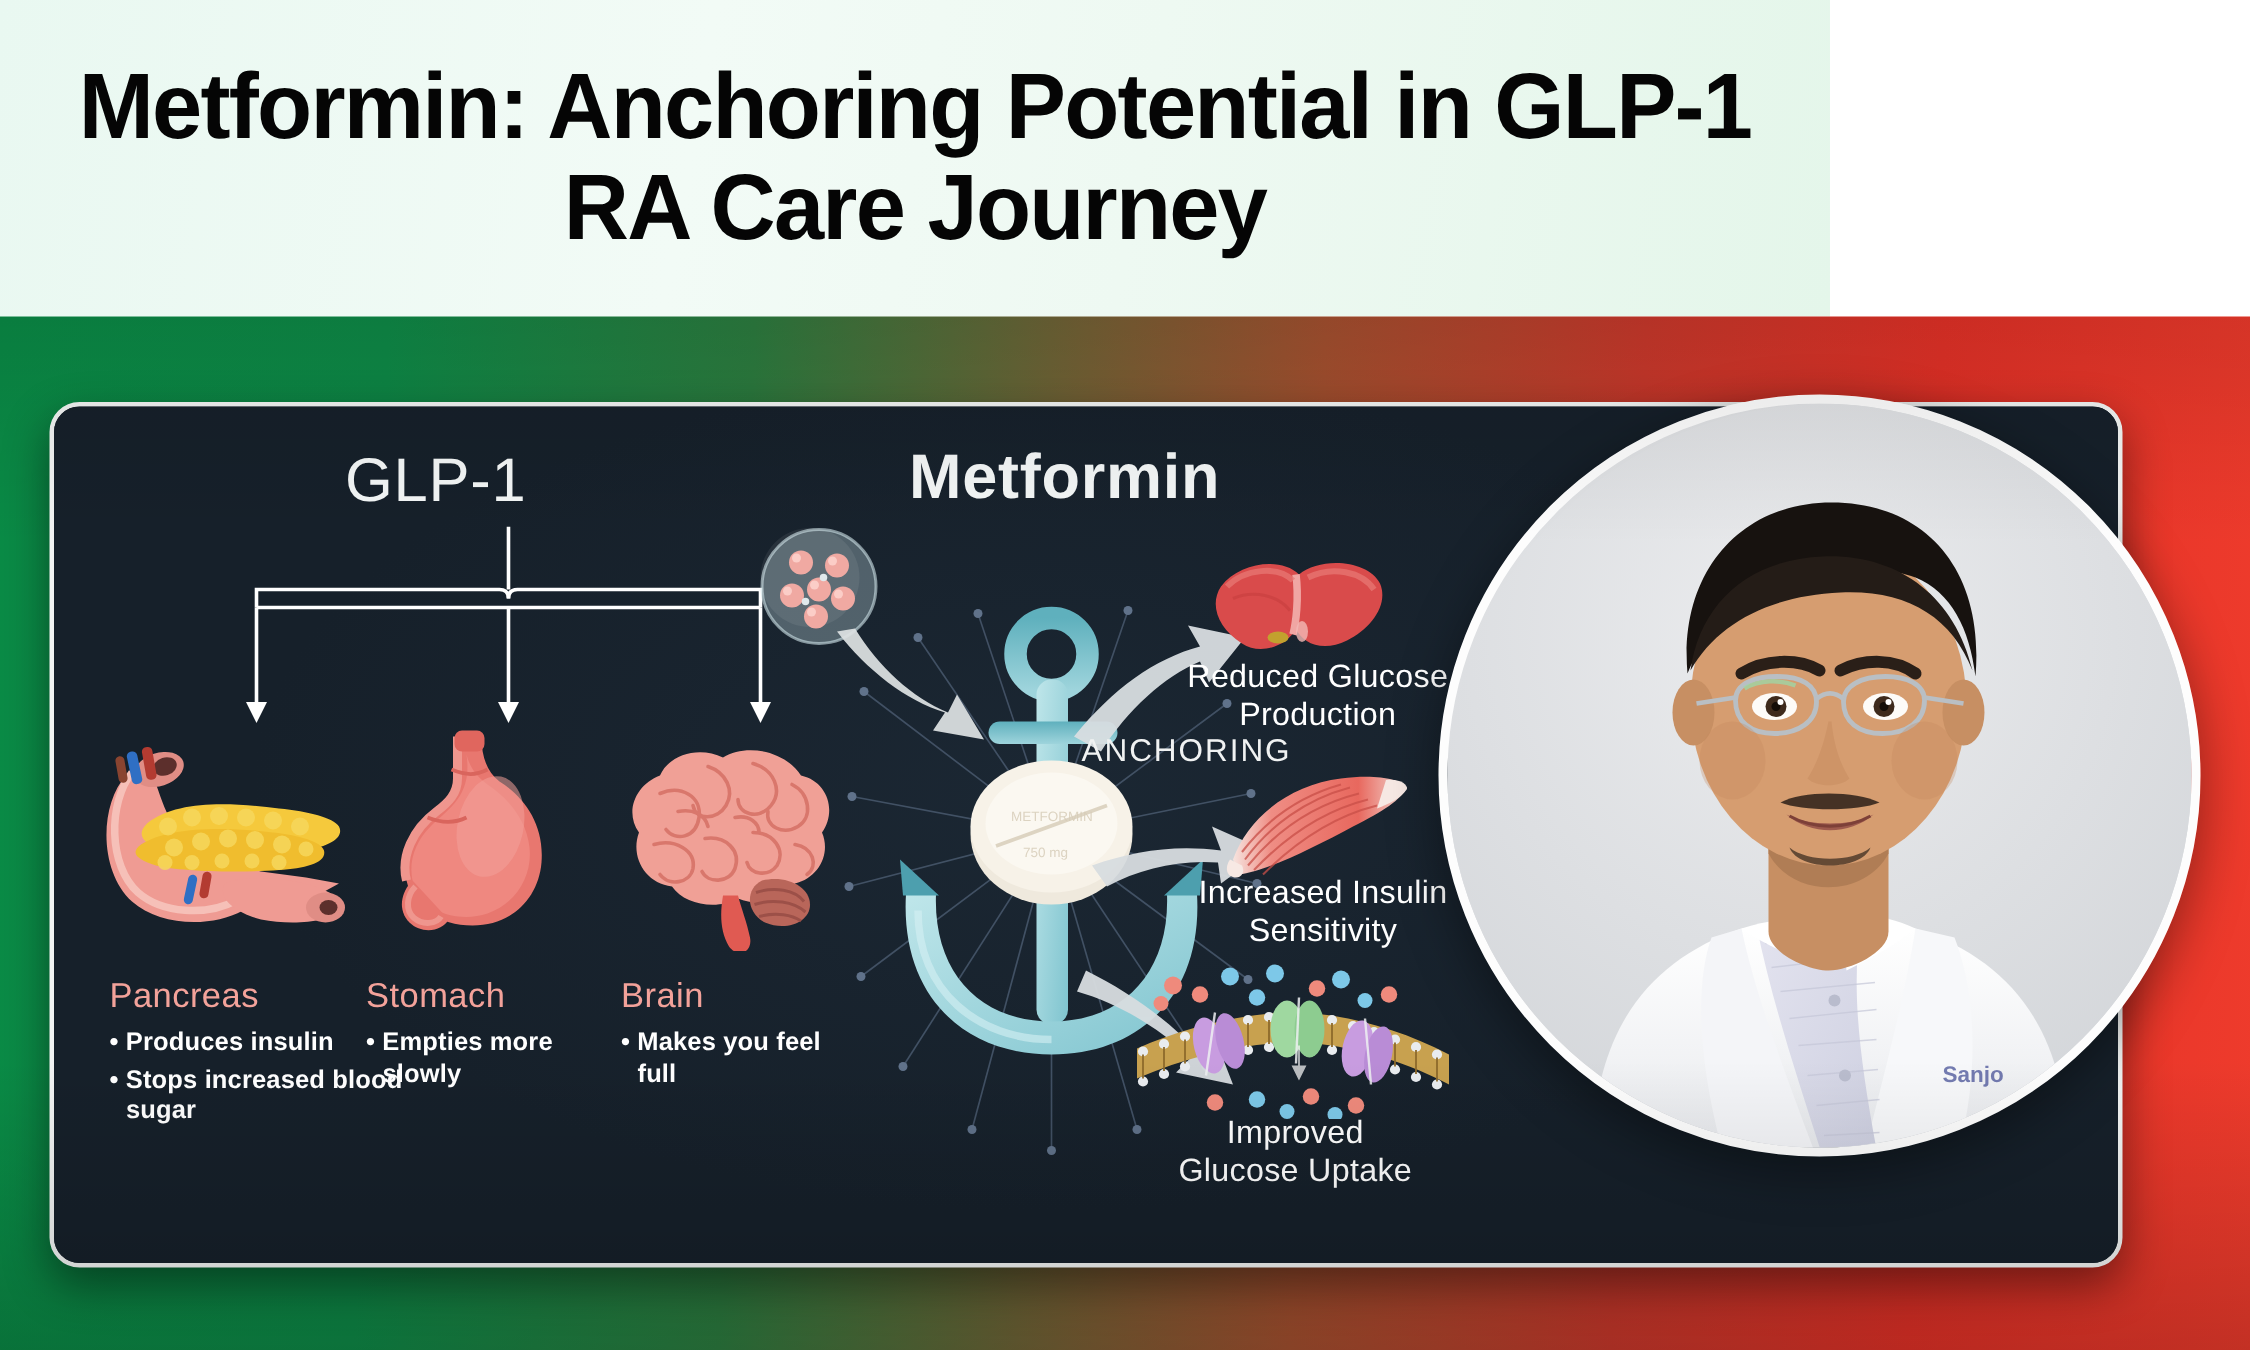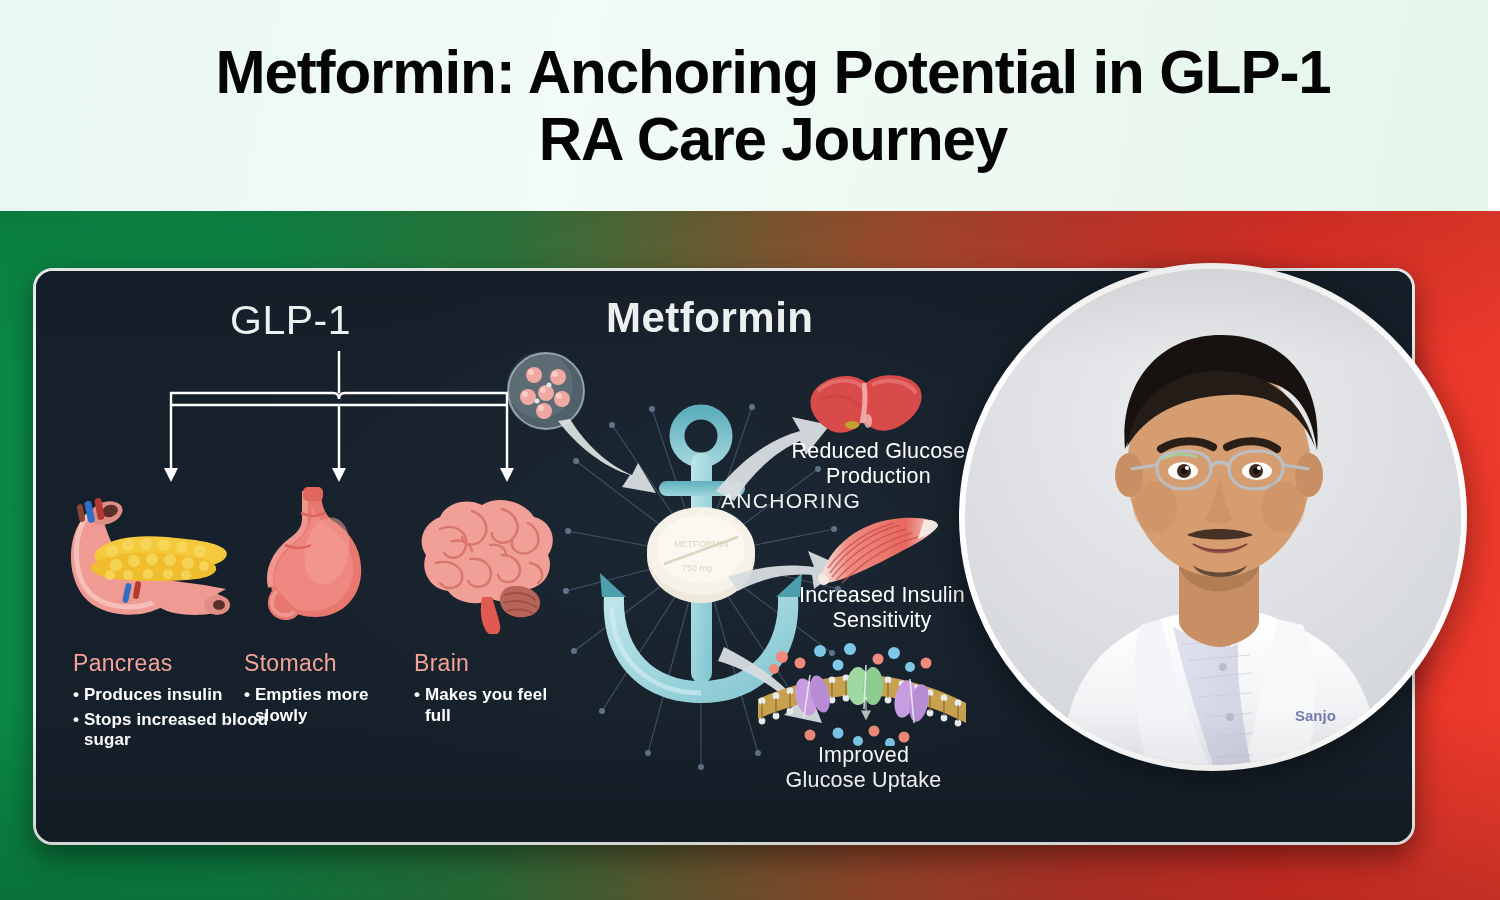--- a/index.html
+++ b/index.html
@@ -5,23 +5,23 @@
   * { margin:0; padding:0; box-sizing:border-box; }
   html,body{ width:1500px; height:900px; overflow:hidden; }
   body{
     font-family:"Liberation Sans", sans-serif;
     background:#ffffff;
     position:relative;
   }
 
   
   #header{
-    position:absolute; left:0; top:0; width:1488px; height:211px;
+    position:absolute; left:0; top:0; width:1220px; height:211px;
     background:linear-gradient(100deg,#e9f8f1 0%,#f2fbf6 38%,#eef9f2 62%,#e4f6ea 100%);
-    display:flex; align-items:center; justify-content:flex-end;
+    display:flex; align-items:center; justify-content:center;
   }
   #header-title{
     font-size:62px; font-weight:bold; color:#050505;
     text-align:center; line-height:1.08; letter-spacing:-1.2px;
     width:1430px; white-space:pre-line;
     font-family:"Liberation Sans", sans-serif;
     transform:scaleX(0.97);
   }
 
   

